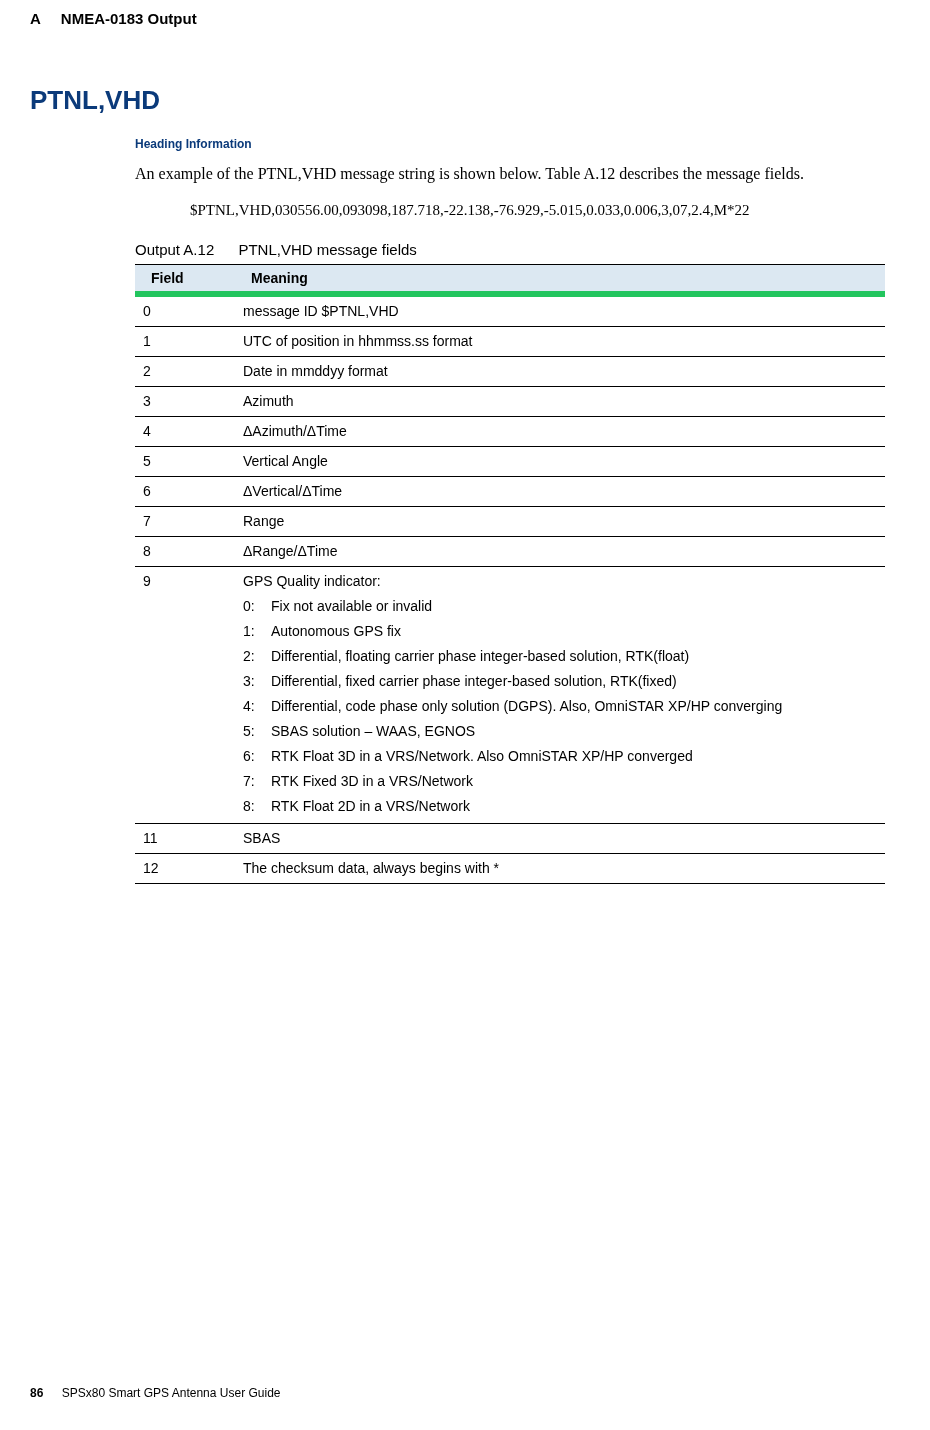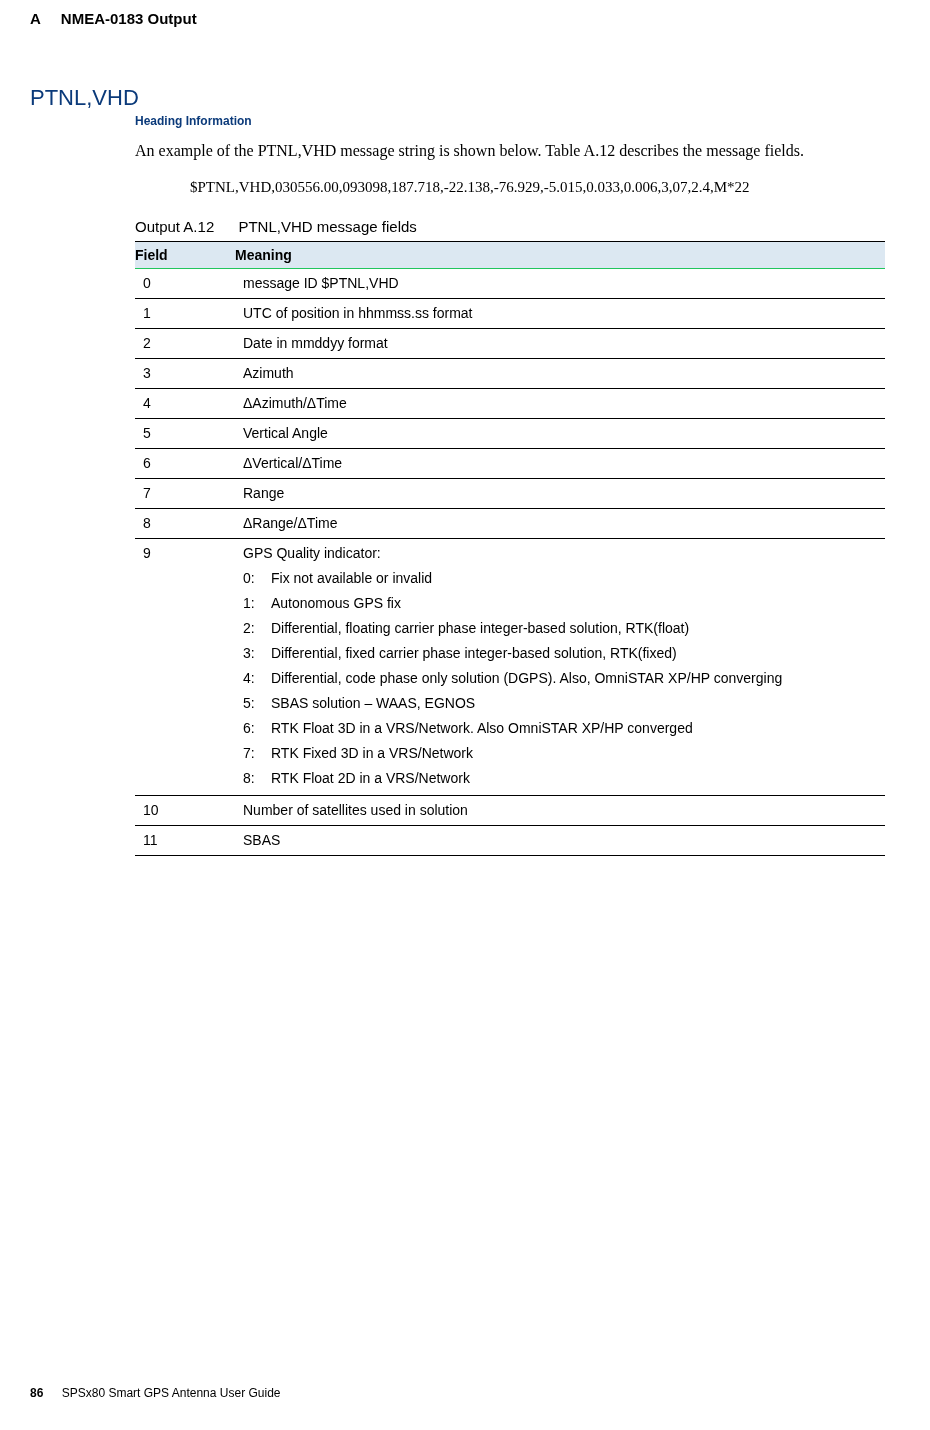--- a/index.html
+++ b/index.html
@@ -29,24 +29,24 @@
       font-size: 15px;
     }
     .header-title {
       font-size: 15px;
     }
     .content {
       padding: 20px 45px 0 30px;
     }
     .main-heading {
       font-family: 'Frutiger', 'Segoe UI', Arial, sans-serif;
-      font-weight: 400;
-      font-size: 22px;
+      font-weight: 700;
+      font-size: 26px;
       color: #0b3a7a;
-      margin-bottom: 3px;
+      margin-bottom: 21px;
       margin-top: 30px;
     }
     .sub-heading {
       font-family: 'Frutiger', 'Segoe UI', Arial, sans-serif;
       font-weight: 800;
       font-size: 12px;
       color: #0b3a7a;
       margin-left: 105px;
       margin-bottom: 12px;
     }
@@ -80,24 +80,24 @@
     table {
       border-collapse: collapse;
       margin-left: 105px;
       width: 750px;
       font-family: 'Frutiger', 'Segoe UI', Arial, sans-serif;
       font-size: 14px;
     }
     thead th {
       background: #dce8f2;
       text-align: left;
-      padding: 5px 0;
+      padding: 5px 16px;
       font-weight: bold;
       border-top: 1.5px solid #000;
-      border-bottom: 1px solid #22c55e;
+      border-bottom: 6px solid #22c55e;
     }
     tbody td {
       padding: 4px 8px;
       vertical-align: top;
       border-bottom: 1px solid #000;
       line-height: 1.5;
     }
     tbody td.field-col {
       width: 100px;
     }
@@ -230,26 +230,26 @@
                 <span class="qtext">RTK Fixed 3D in a VRS/Network</span>
               </li>
               <li>
                 <span class="qnum">8:</span>
                 <span class="qtext">RTK Float 2D in a VRS/Network</span>
               </li>
             </ul>
           </td>
         </tr>
         <tr>
-          <td class="field-col">10</td>
-          <td>Number of satellites used in solution</td>
-        </tr>
-        <tr>
           <td class="field-col">11</td>
           <td>SBAS</td>
+        </tr>
+        <tr>
+          <td class="field-col">12</td>
+          <td>The checksum data, always begins with *</td>
         </tr>
       </tbody>
   </table>
 </div>
 
 <div class="footer">
   <span class="pnum">86</span>
   <span>SPSx80 Smart GPS Antenna User Guide</span>
 </div>
 

